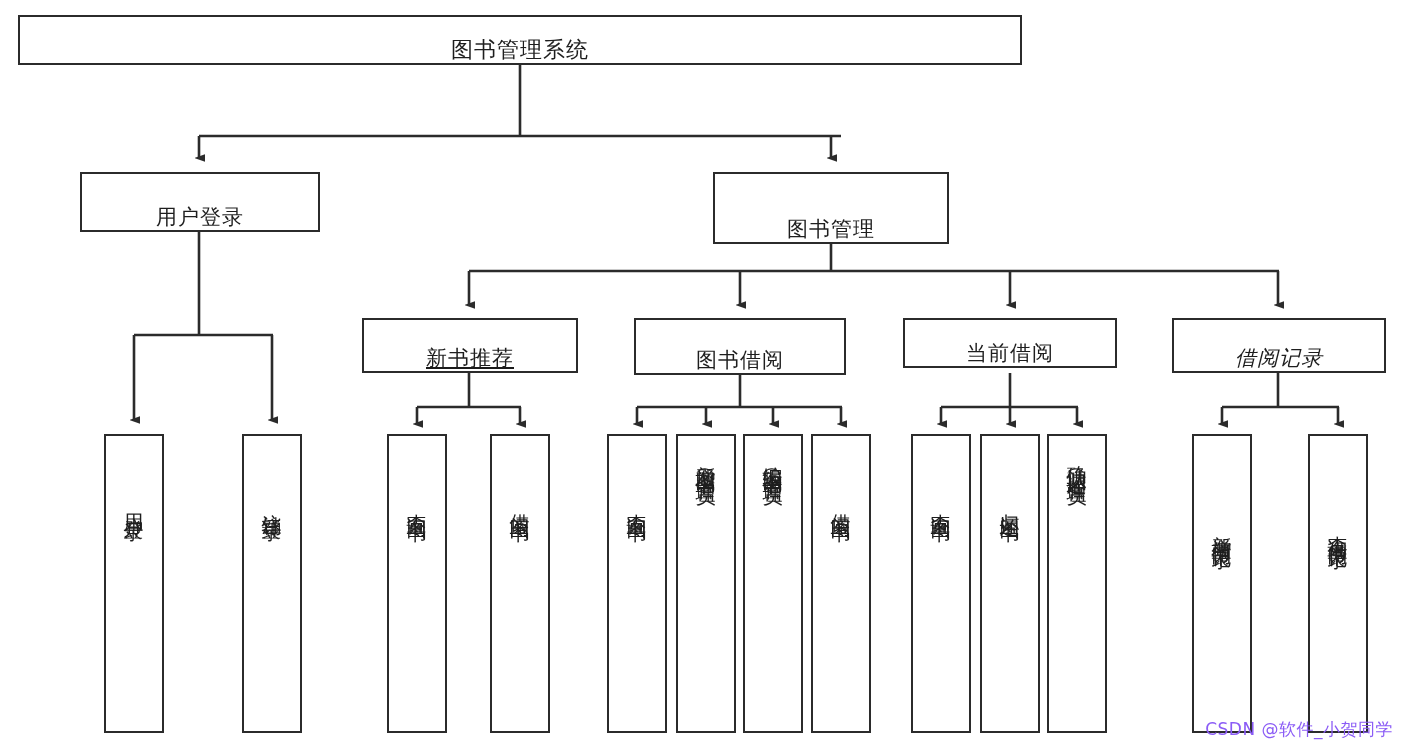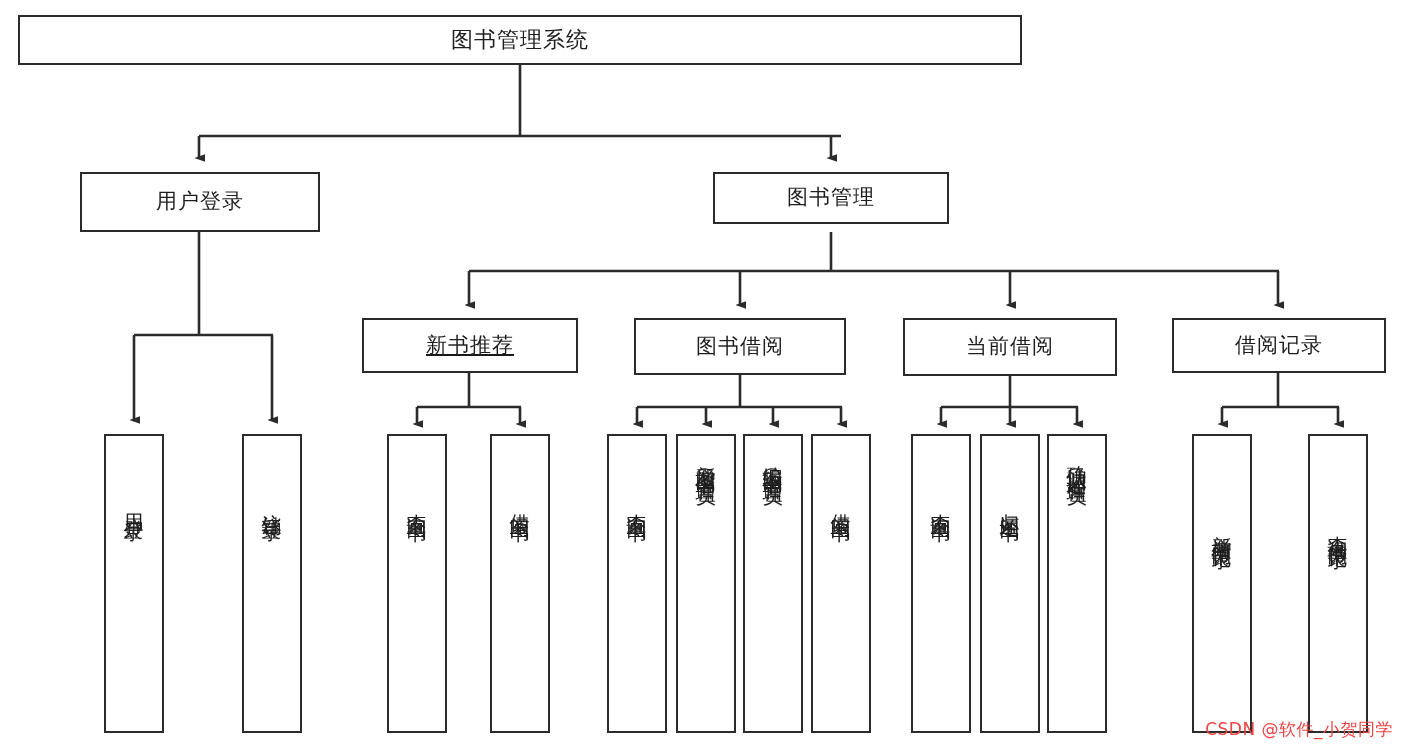--- a/index.html
+++ b/index.html
@@ -26,21 +26,21 @@
     width: 1405px;
     height: 747px;
     pointer-events: none;
   }
   .node {
     position: absolute;
     box-sizing: border-box;
     background: #ffffff;
     border: 2px solid #2b2b2b;
     display: flex;
-    align-items: center;
+    align-items: flex-end;
     justify-content: center;
     z-index: 2;
   }
   .node-label {
     font-size: 21px;
     line-height: 1.12;
     color: #1e1e1e;
     letter-spacing: 1px;
     white-space: nowrap;
     text-align: center;
@@ -69,21 +69,21 @@
     margin-top: 14px;
   }
   .node.leaf.align-low .node-label {
     margin-top: 84px;
   }
   #watermark {
     position: absolute;
     right: 12px;
     bottom: 6px;
     font-size: 17px;
-    color: #ef4444;
+    color: #8b5cf6;
     letter-spacing: 0.5px;
     z-index: 5;
     white-space: nowrap;
   }
 </style>
 </head>
 <body>
 
 <div id="diagram-root">
 
@@ -137,34 +137,34 @@
     </g>
   </svg>
 
   <div class="node root" style="left:18px; top:15px; width:1004px; height:50px;">
     <span class="node-label">图书管理系统</span>
   </div>
 
   <div class="node" style="left:80px; top:172px; width:240px; height:60px;">
     <span class="node-label">用户登录</span>
   </div>
-  <div class="node" style="left:713px; top:172px; width:236px; height:52px;">
+  <div class="node" style="left:713px; top:172px; width:236px; height:72px;">
     <span class="node-label">图书管理</span>
   </div>
 
   <div class="node" style="left:362px; top:318px; width:216px; height:55px;text-decoration:underline;">
     <span class="node-label">新书推荐</span>
   </div>
   <div class="node" style="left:634px; top:318px; width:212px; height:57px;">
     <span class="node-label">图书借阅</span>
   </div>
-  <div class="node" style="left:903px; top:318px; width:214px; height:58px;">
+  <div class="node" style="left:903px; top:318px; width:214px; height:50px;">
     <span class="node-label">当前借阅</span>
   </div>
-  <div class="node" style="left:1172px; top:318px; width:214px; height:55px;">
+  <div class="node" style="left:1172px; top:318px; width:214px; height:55px;font-style:italic;">
     <span class="node-label">借阅记录</span>
   </div>
 
   <div class="node leaf align-mid" style="left:104px; top:434px; width:60px; height:299px;">
     <span class="node-label">用户登录</span>
   </div>
   <div class="node leaf align-mid" style="left:242px; top:434px; width:60px; height:299px;">
     <span class="node-label">注销登录</span>
   </div>
 

